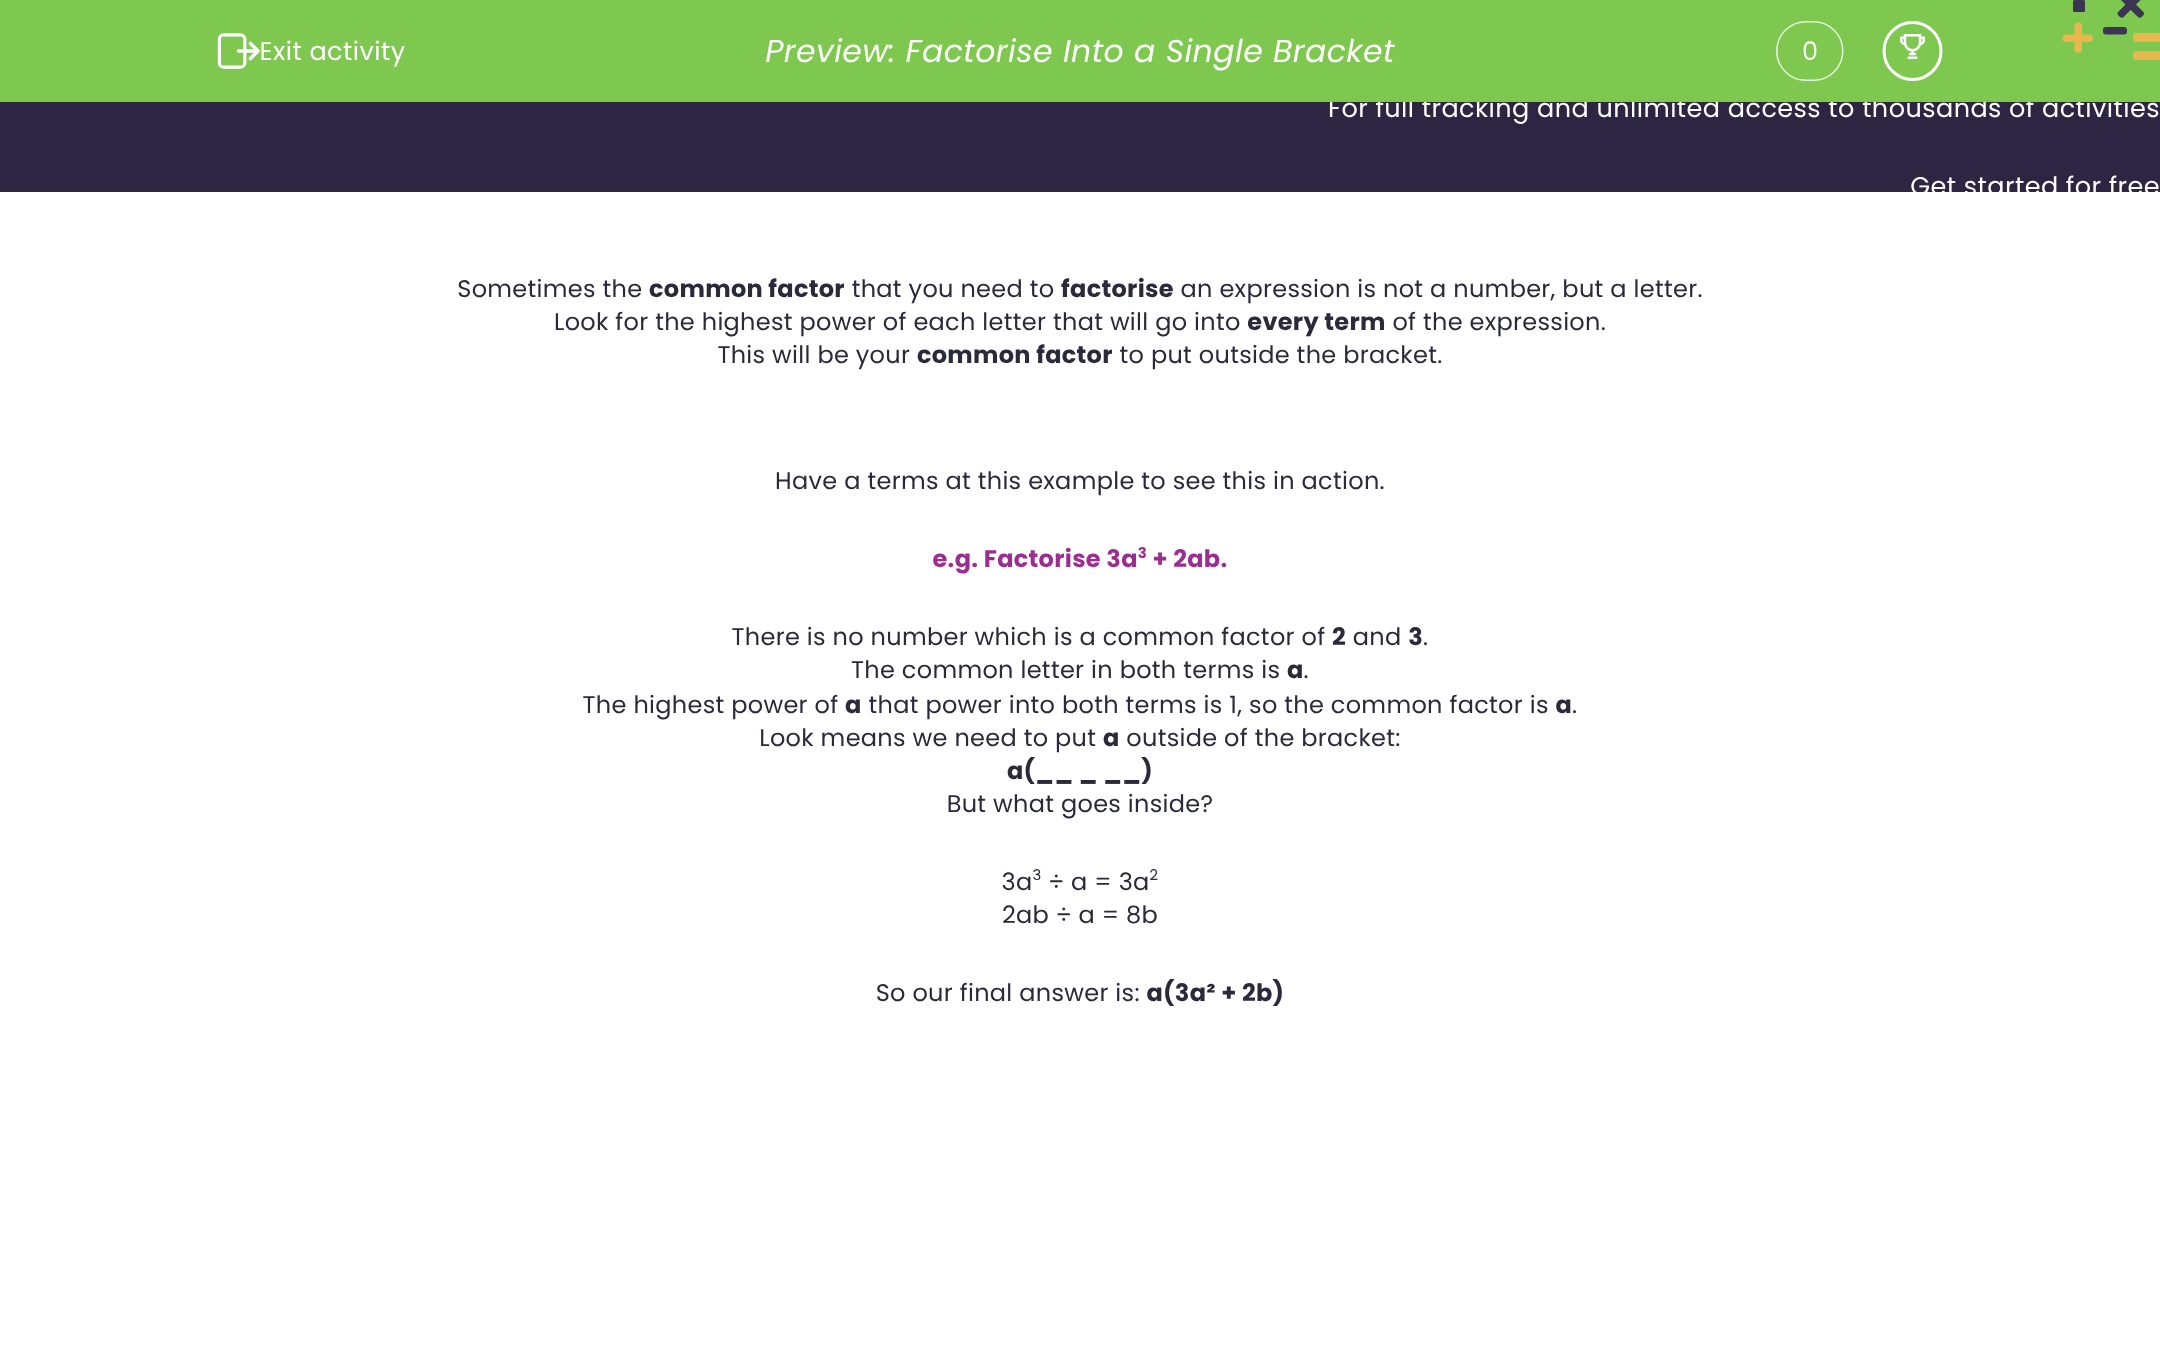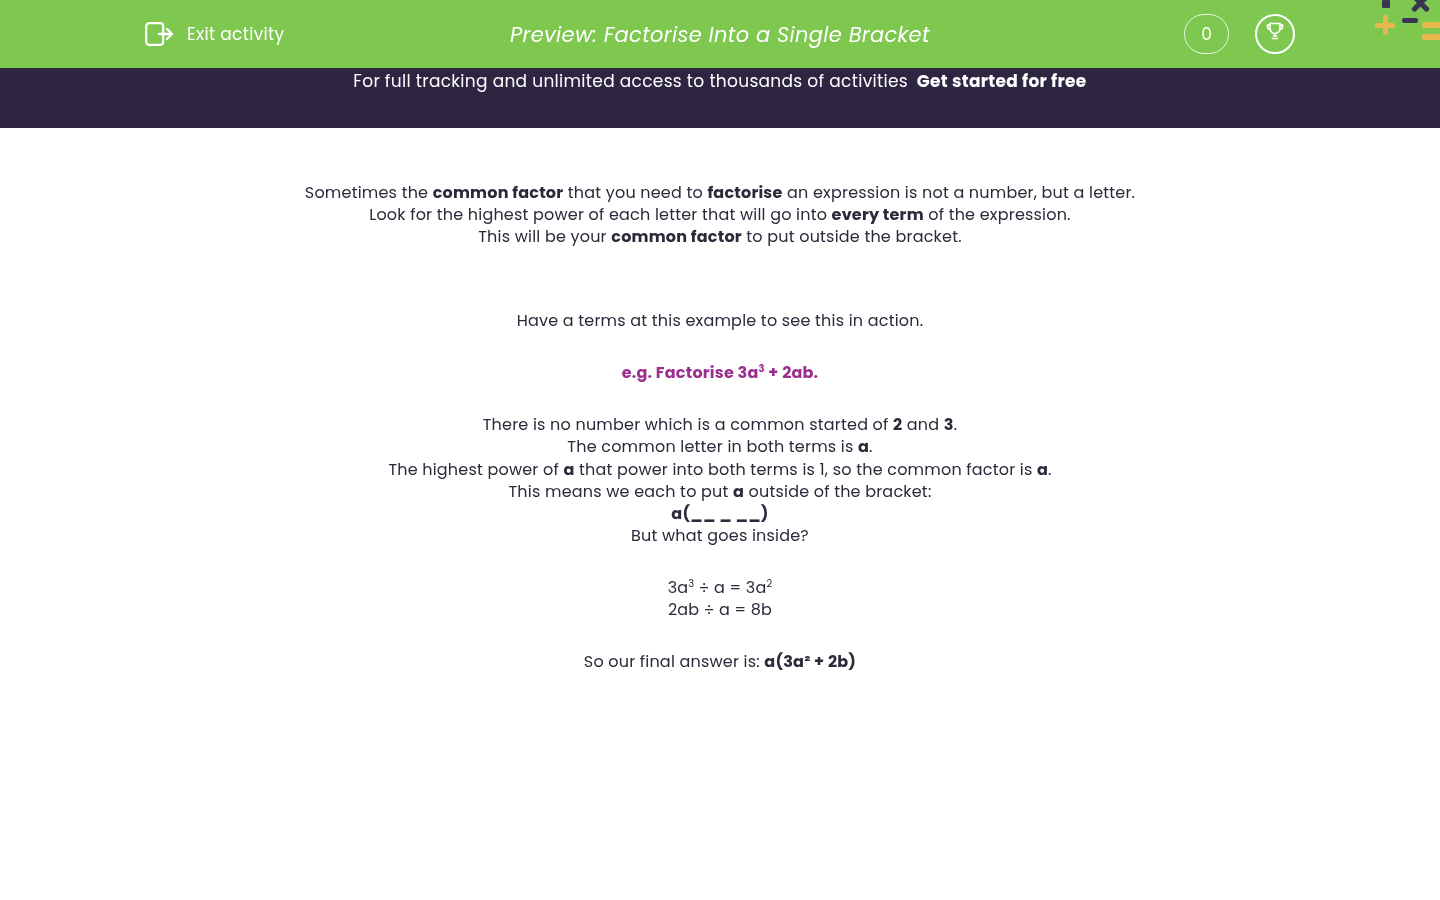--- a/index.html
+++ b/index.html
@@ -17,21 +17,20 @@
     height: 68px;
     display: flex;
     align-items: center;
     justify-content: space-between;
     padding: 0 145px;
     position: relative;
   }
   .exit-group {
     display: flex;
     align-items: center;
-    gap: 14px;
     cursor: pointer;
   }
   .exit-icon svg { display: block; }
   .exit-label {
     color: #ffffff;
     font-size: 17px;
     letter-spacing: 0.3px;
   }
   .title-area {
     position: absolute;
@@ -87,27 +86,28 @@
   .d3::before { left:9px; top:1px; width:5px; height:20px; }
   .d3::after { left:1px; top:9px; width:20px; height:5px; }
   .d4 { position:absolute; left:28px; top:24px; width:16px; height:5px; background:#3a3552; border-radius:2px; }
   .d5 { position:absolute; left:48px; top:28px; width:24px; height:6px; background:#e8b84f; border-radius:2px; }
   .d6 { position:absolute; left:48px; top:40px; width:24px; height:6px; background:#e8b84f; border-radius:2px; }
 
   .banner {
     background: #2d2542;
     height: 60px;
     display: flex;
-    align-items: flex-start;
+    align-items: flex-end;
     justify-content: center;
     color: #ffffff;
     font-size: 17px;
     letter-spacing: 0.3px;
-  }
-  .banner b { font-weight: 700; margin-left: 4px; }
+    flex-direction: column;
+  }
+  .banner b { font-weight: 400; margin-left: 4px; }
 
   .content {
     padding: 54px 170px 0 170px;
     text-align: center;
     color: #2a2a3a;
     font-size: 16px;
     line-height: 1.38;
     letter-spacing: 0.2px;
   }
   .content p { margin: 0; }
@@ -179,30 +179,30 @@
 
   <div class="small-gap"></div>
 
   <p class="purple">
     <span>e.g. Factorise 3a</span><sup>3</sup><span> + 2ab.</span>
   </p>
 
   <div class="small-gap"></div>
 
   <p>
-    <span>There is no number which is a common started of </span><span class="b">2</span><span> and </span><span class="b">3</span><span>.</span>
+    <span>There is no number which is a common factor of </span><span class="b">2</span><span> and </span><span class="b">3</span><span>.</span>
   </p>
   <p>
     <span>The common letter in both terms is </span><span class="b">a</span><span>.</span>
   </p>
   <p>
     <span>The highest power of </span><span class="b">a</span><span> that power into both terms is 1, so the common factor is </span><span class="b">a</span><span>.</span>
   </p>
   <p>
-    <span>This means we each to put </span><span class="b">a</span><span> outside of the bracket:</span>
+    <span>Look means we need to put </span><span class="b">a</span><span> outside of the bracket:</span>
   </p>
   <p class="b">a(__ _ __)</p>
   <p>But what goes inside?</p>
 
   <div class="small-gap"></div>
 
   <p>
     <span>3a</span><sup>3</sup><span> ÷ a = 3a</span><sup>2</sup>
   </p>
   <p>2ab ÷ a = 8b</p>

